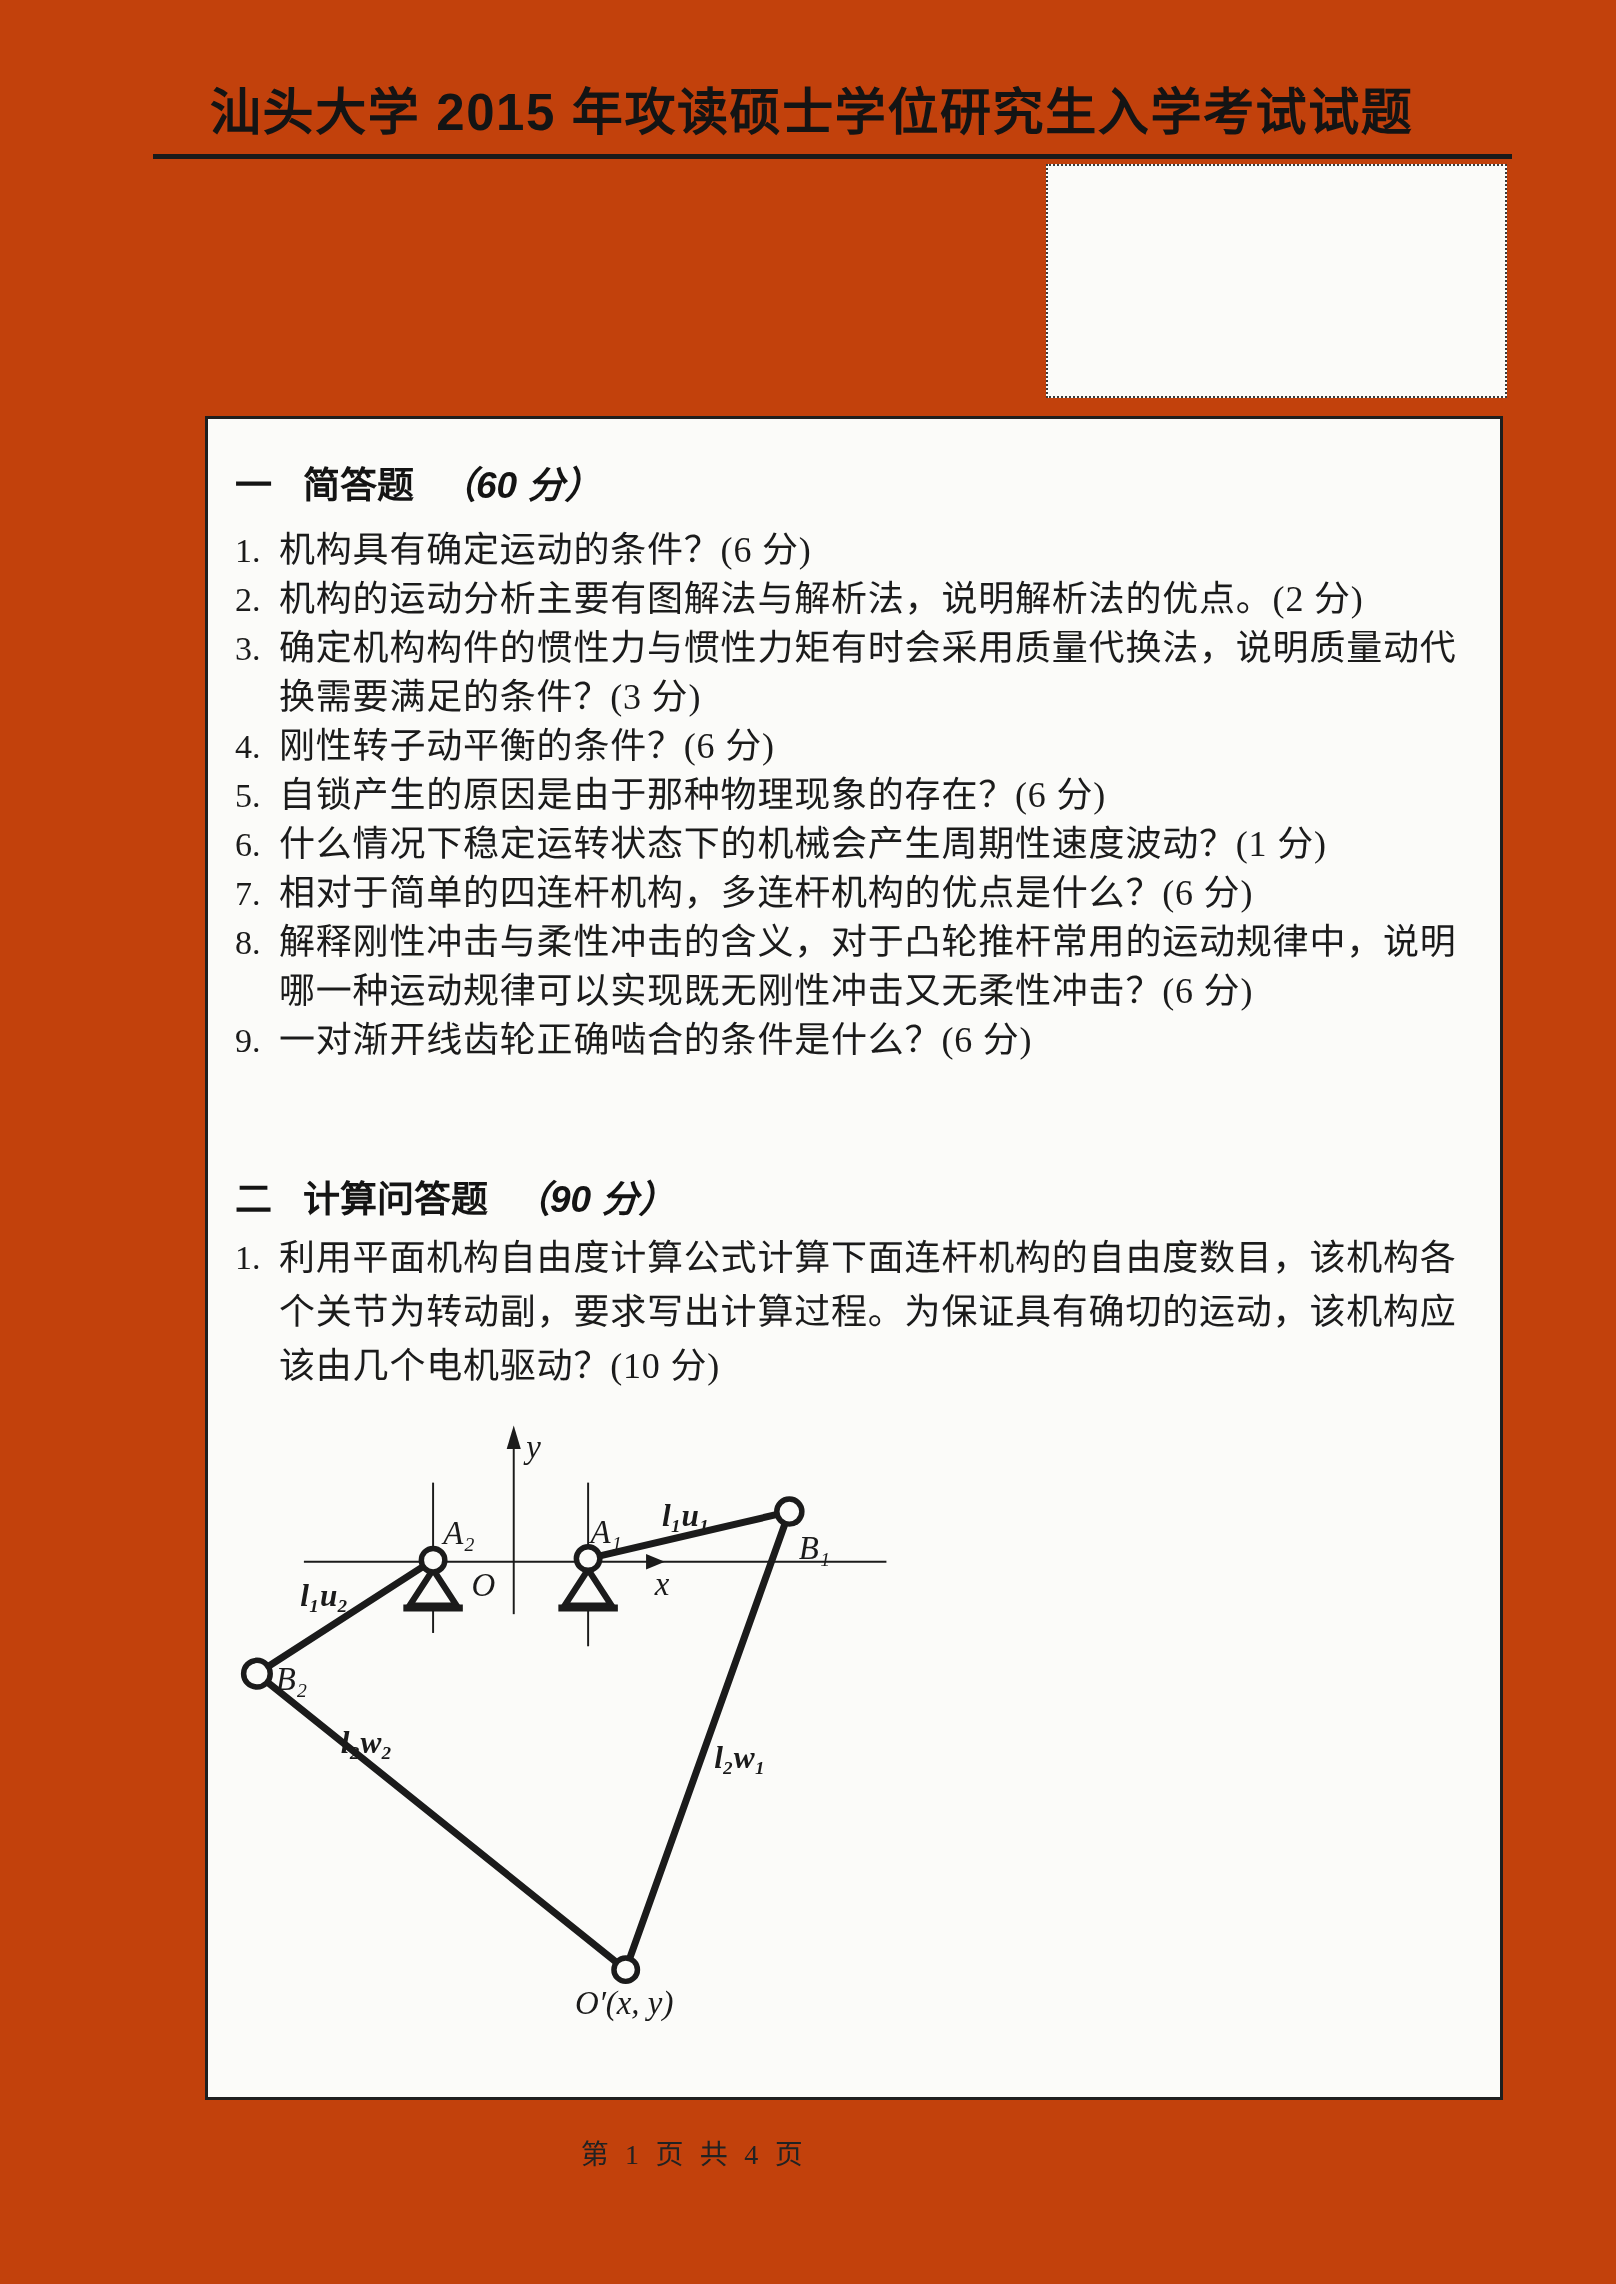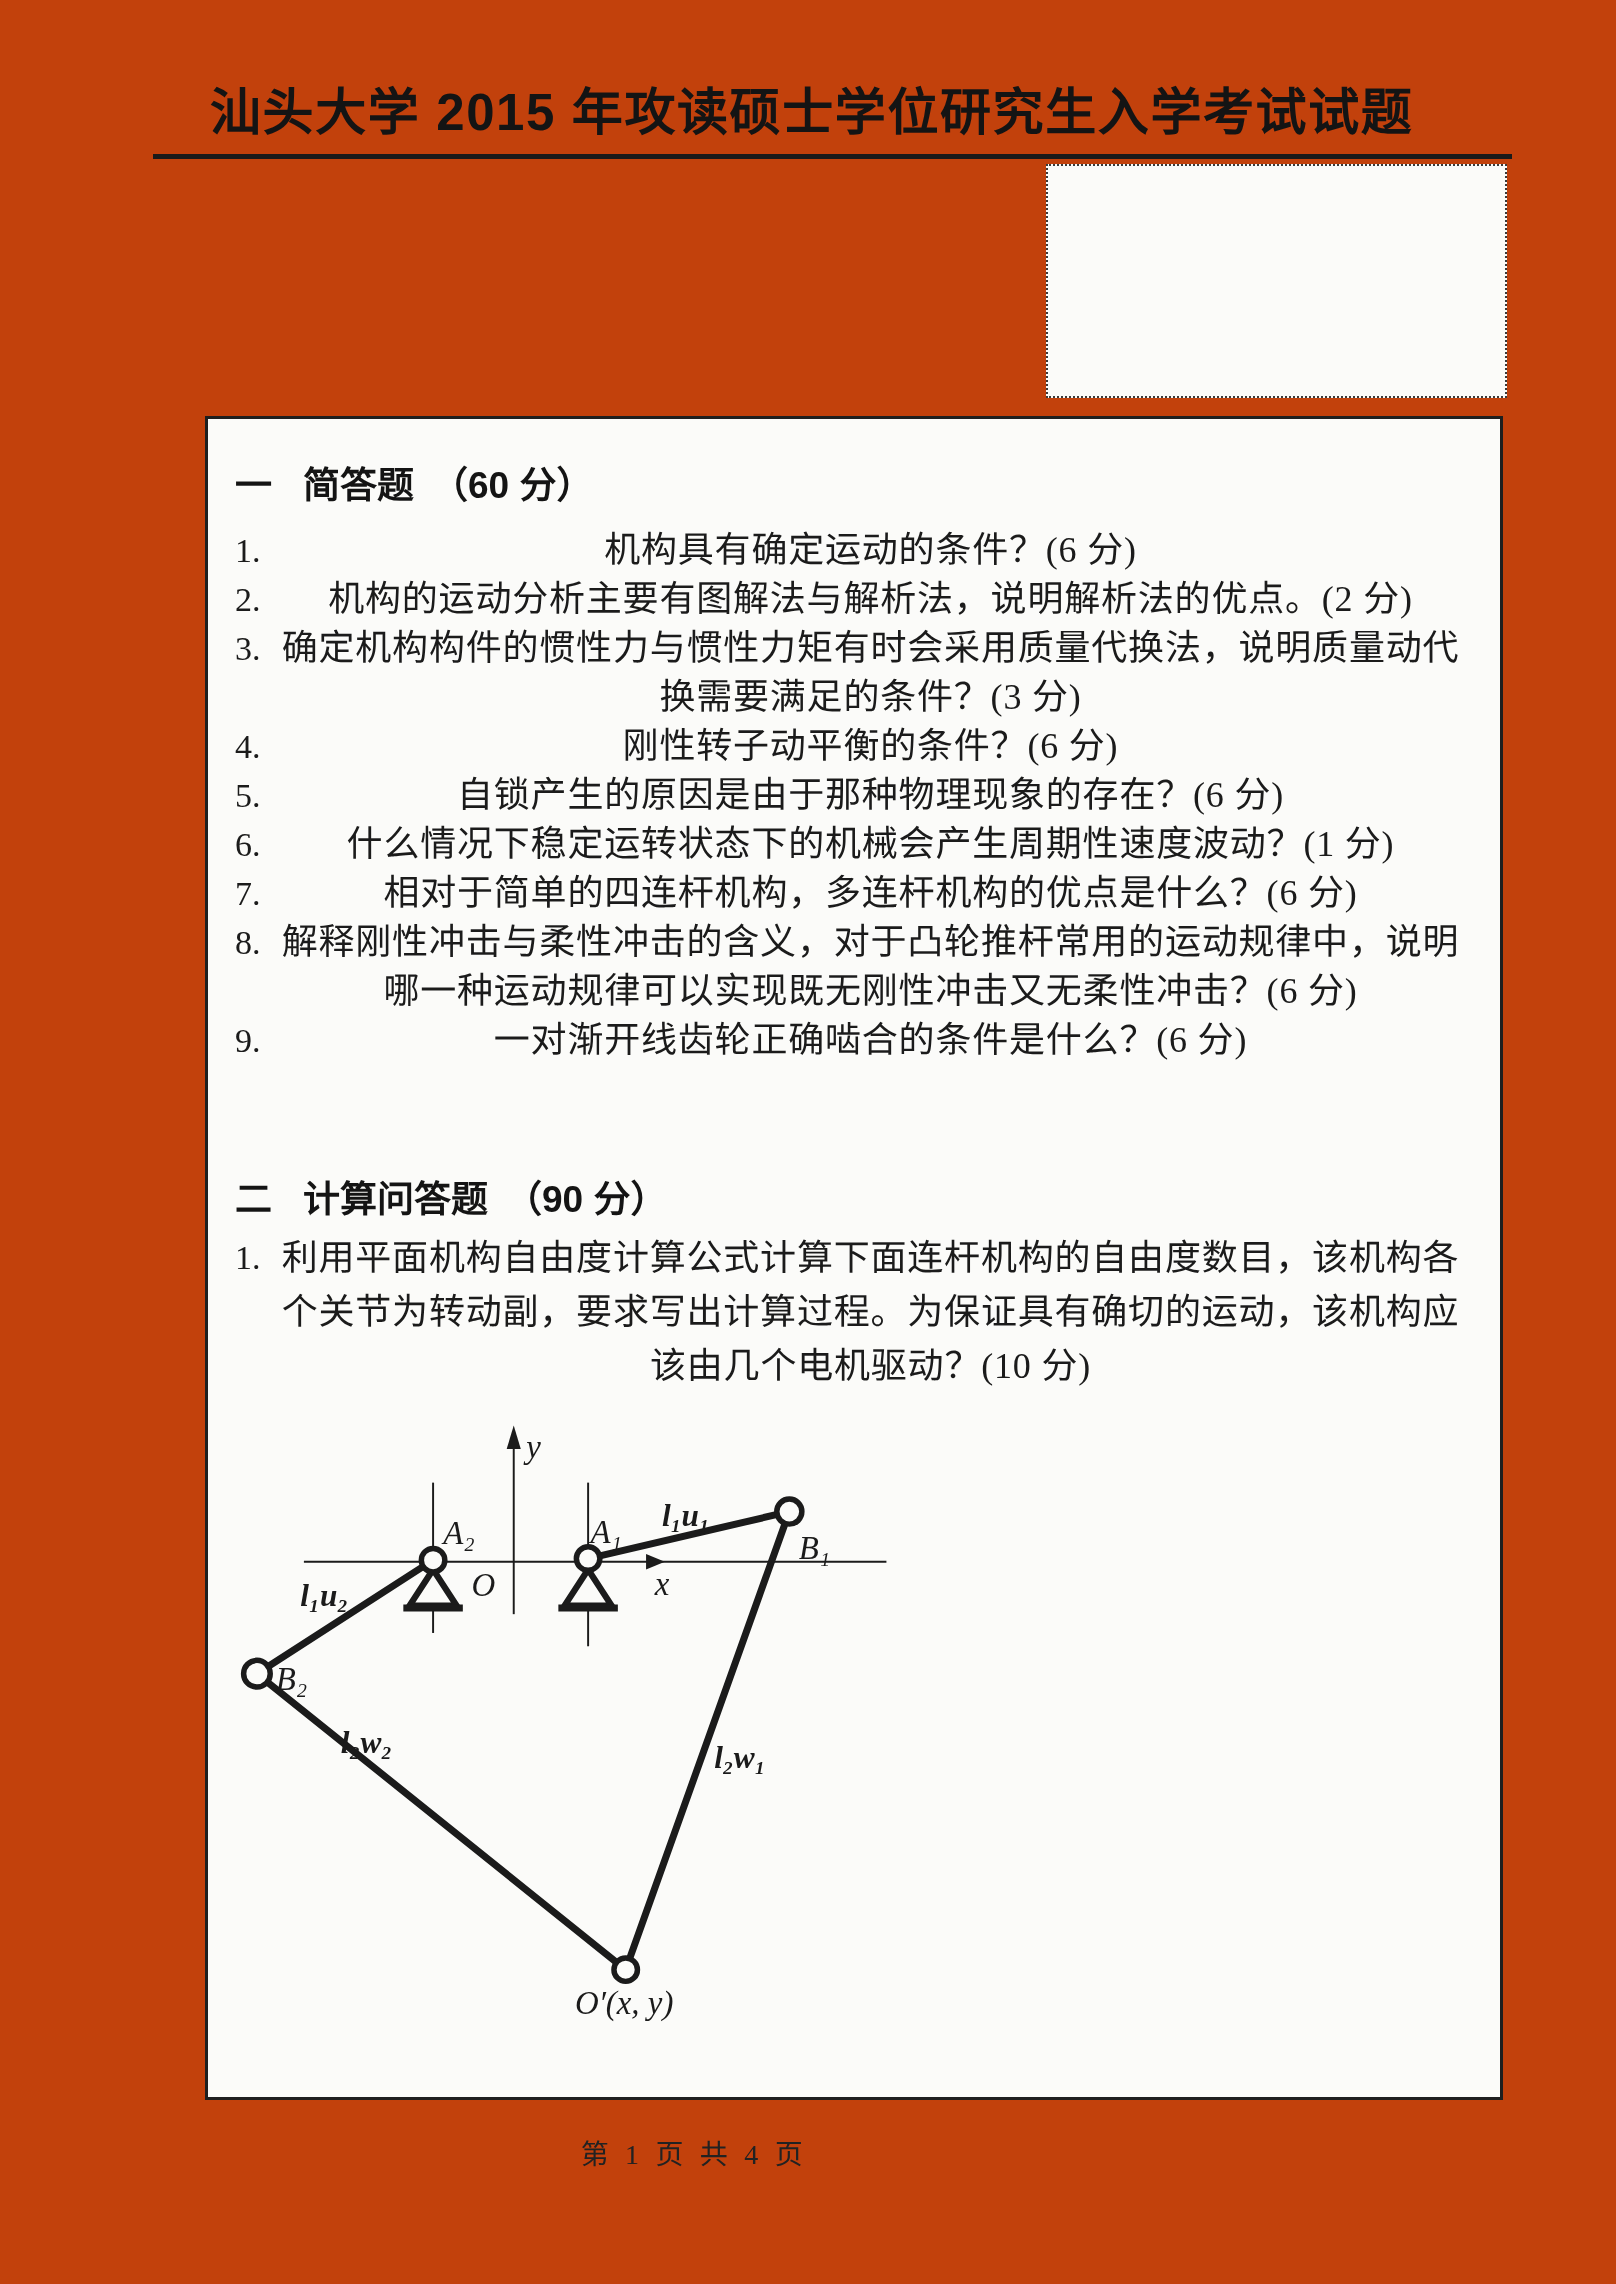--- a/index.html
+++ b/index.html
@@ -37,35 +37,35 @@
     position:absolute;left:205px;top:416px;width:1292px;height:1678px;
     border:3.9px solid #1f1f1f;background:#fbfbf9;
   }
   .section-heading{
     position:absolute;left:235px;
     font-family:"Liberation Sans", sans-serif;font-weight:700;
     font-size:37px;line-height:49px;color:#141414;
     display:flex;white-space:nowrap;
   }
   .section-heading .sec-num{margin-right:31px;}
-  .section-heading .sec-score{margin-left:17px;}
+  .section-heading .sec-score{margin-left:25px;font-style:italic;}
   #heading-1{top:461px;}
   #heading-2{top:1175px;}
   .q-list{position:absolute;left:235px;width:1227px;}
   #q-list-1{top:526px;}
   #q-list-2{top:1231px;}
   .q{display:flex;align-items:flex-start;}
   .q .qno{
     flex:0 0 44px;width:44px;
     font-size:34px;line-height:49px;
   }
   .q .qtext{
     width:1183px;
     font-size:36px;line-height:49px;letter-spacing:0.8px;
-    text-align:center;word-break:normal;
+    text-align:left;word-break:normal;
   }
   #q-list-2 .q .qno{line-height:54px;}
   #q-list-2 .q .qtext{line-height:54px;}
   .mech-figure{position:absolute;left:235px;top:1394px;width:689px;height:658px;}
   .mech-figure .thin{stroke:#1b1b1b;stroke-width:2.5;fill:none;}
   .mech-figure .link{stroke:#1b1b1b;stroke-width:9;fill:none;stroke-linecap:round;}
   .mech-figure .joint{fill:#fbfbf9;stroke:#1b1b1b;stroke-width:7;}
   .mech-figure .support{fill:#fbfbf9;stroke:#1b1b1b;stroke-width:8;stroke-linejoin:miter;}
   .mech-figure .ground{stroke:#1b1b1b;stroke-width:9;}
   .mech-figure .arrow{fill:#1b1b1b;stroke:none;}

